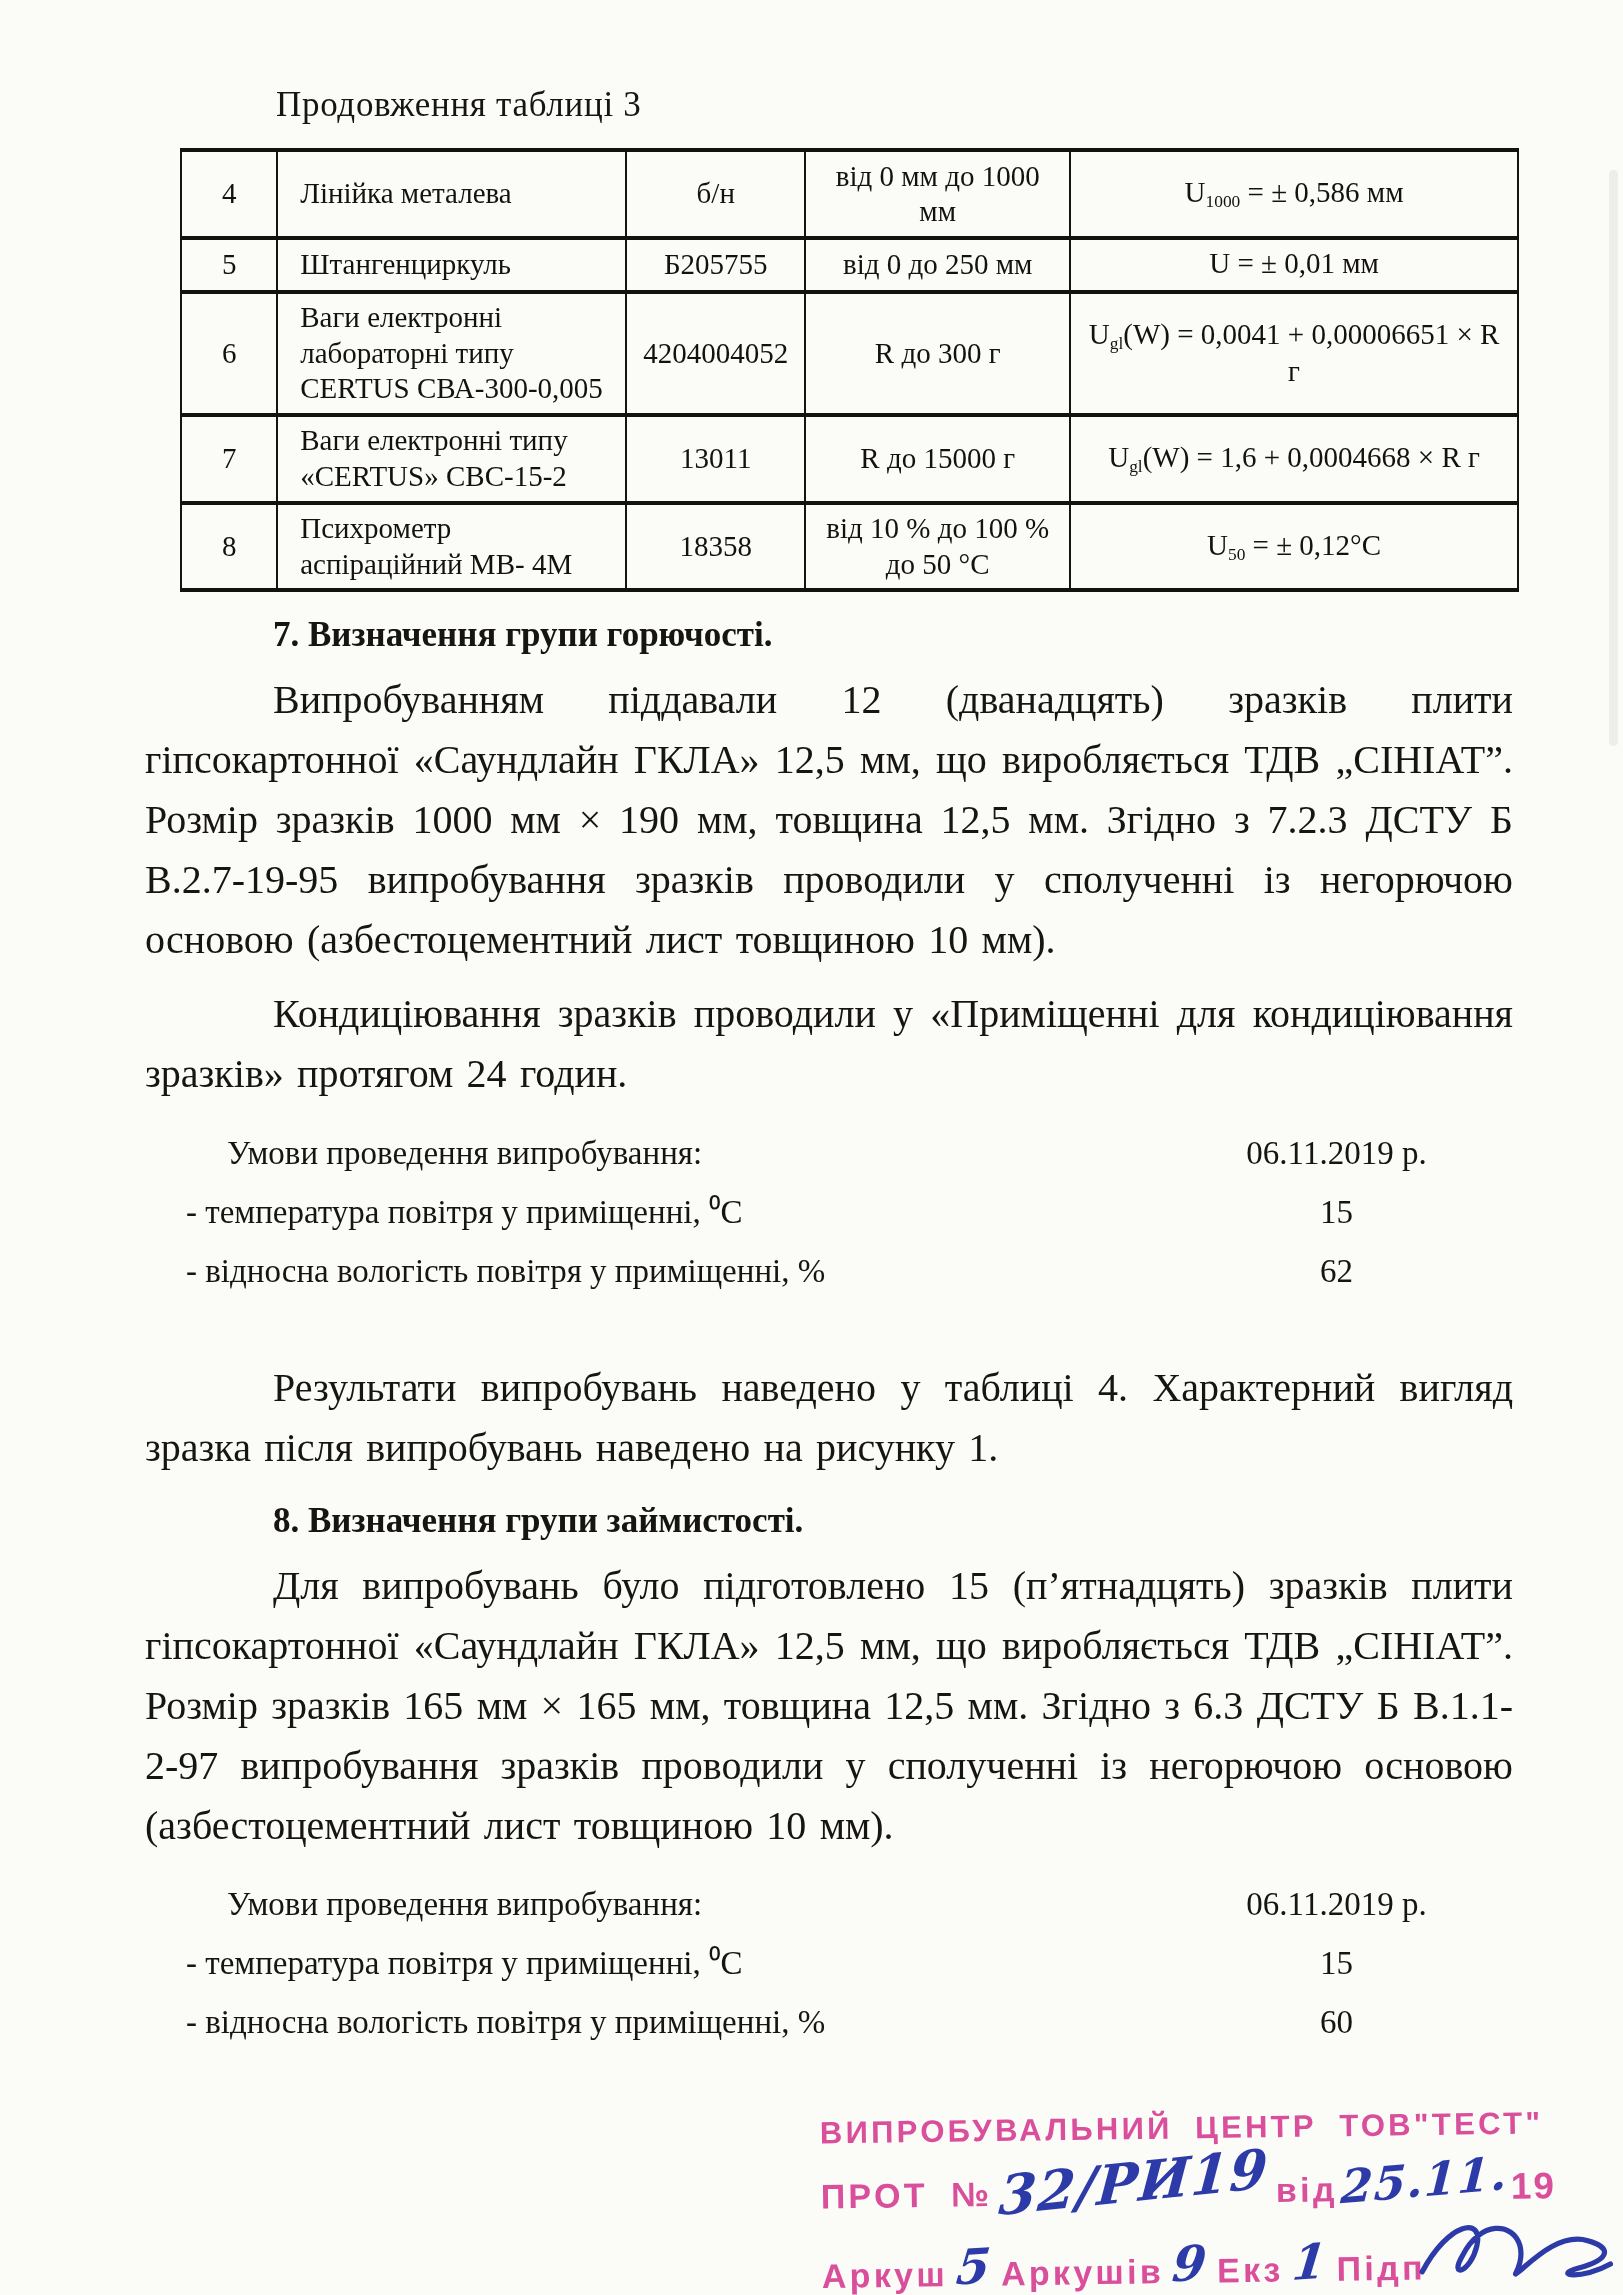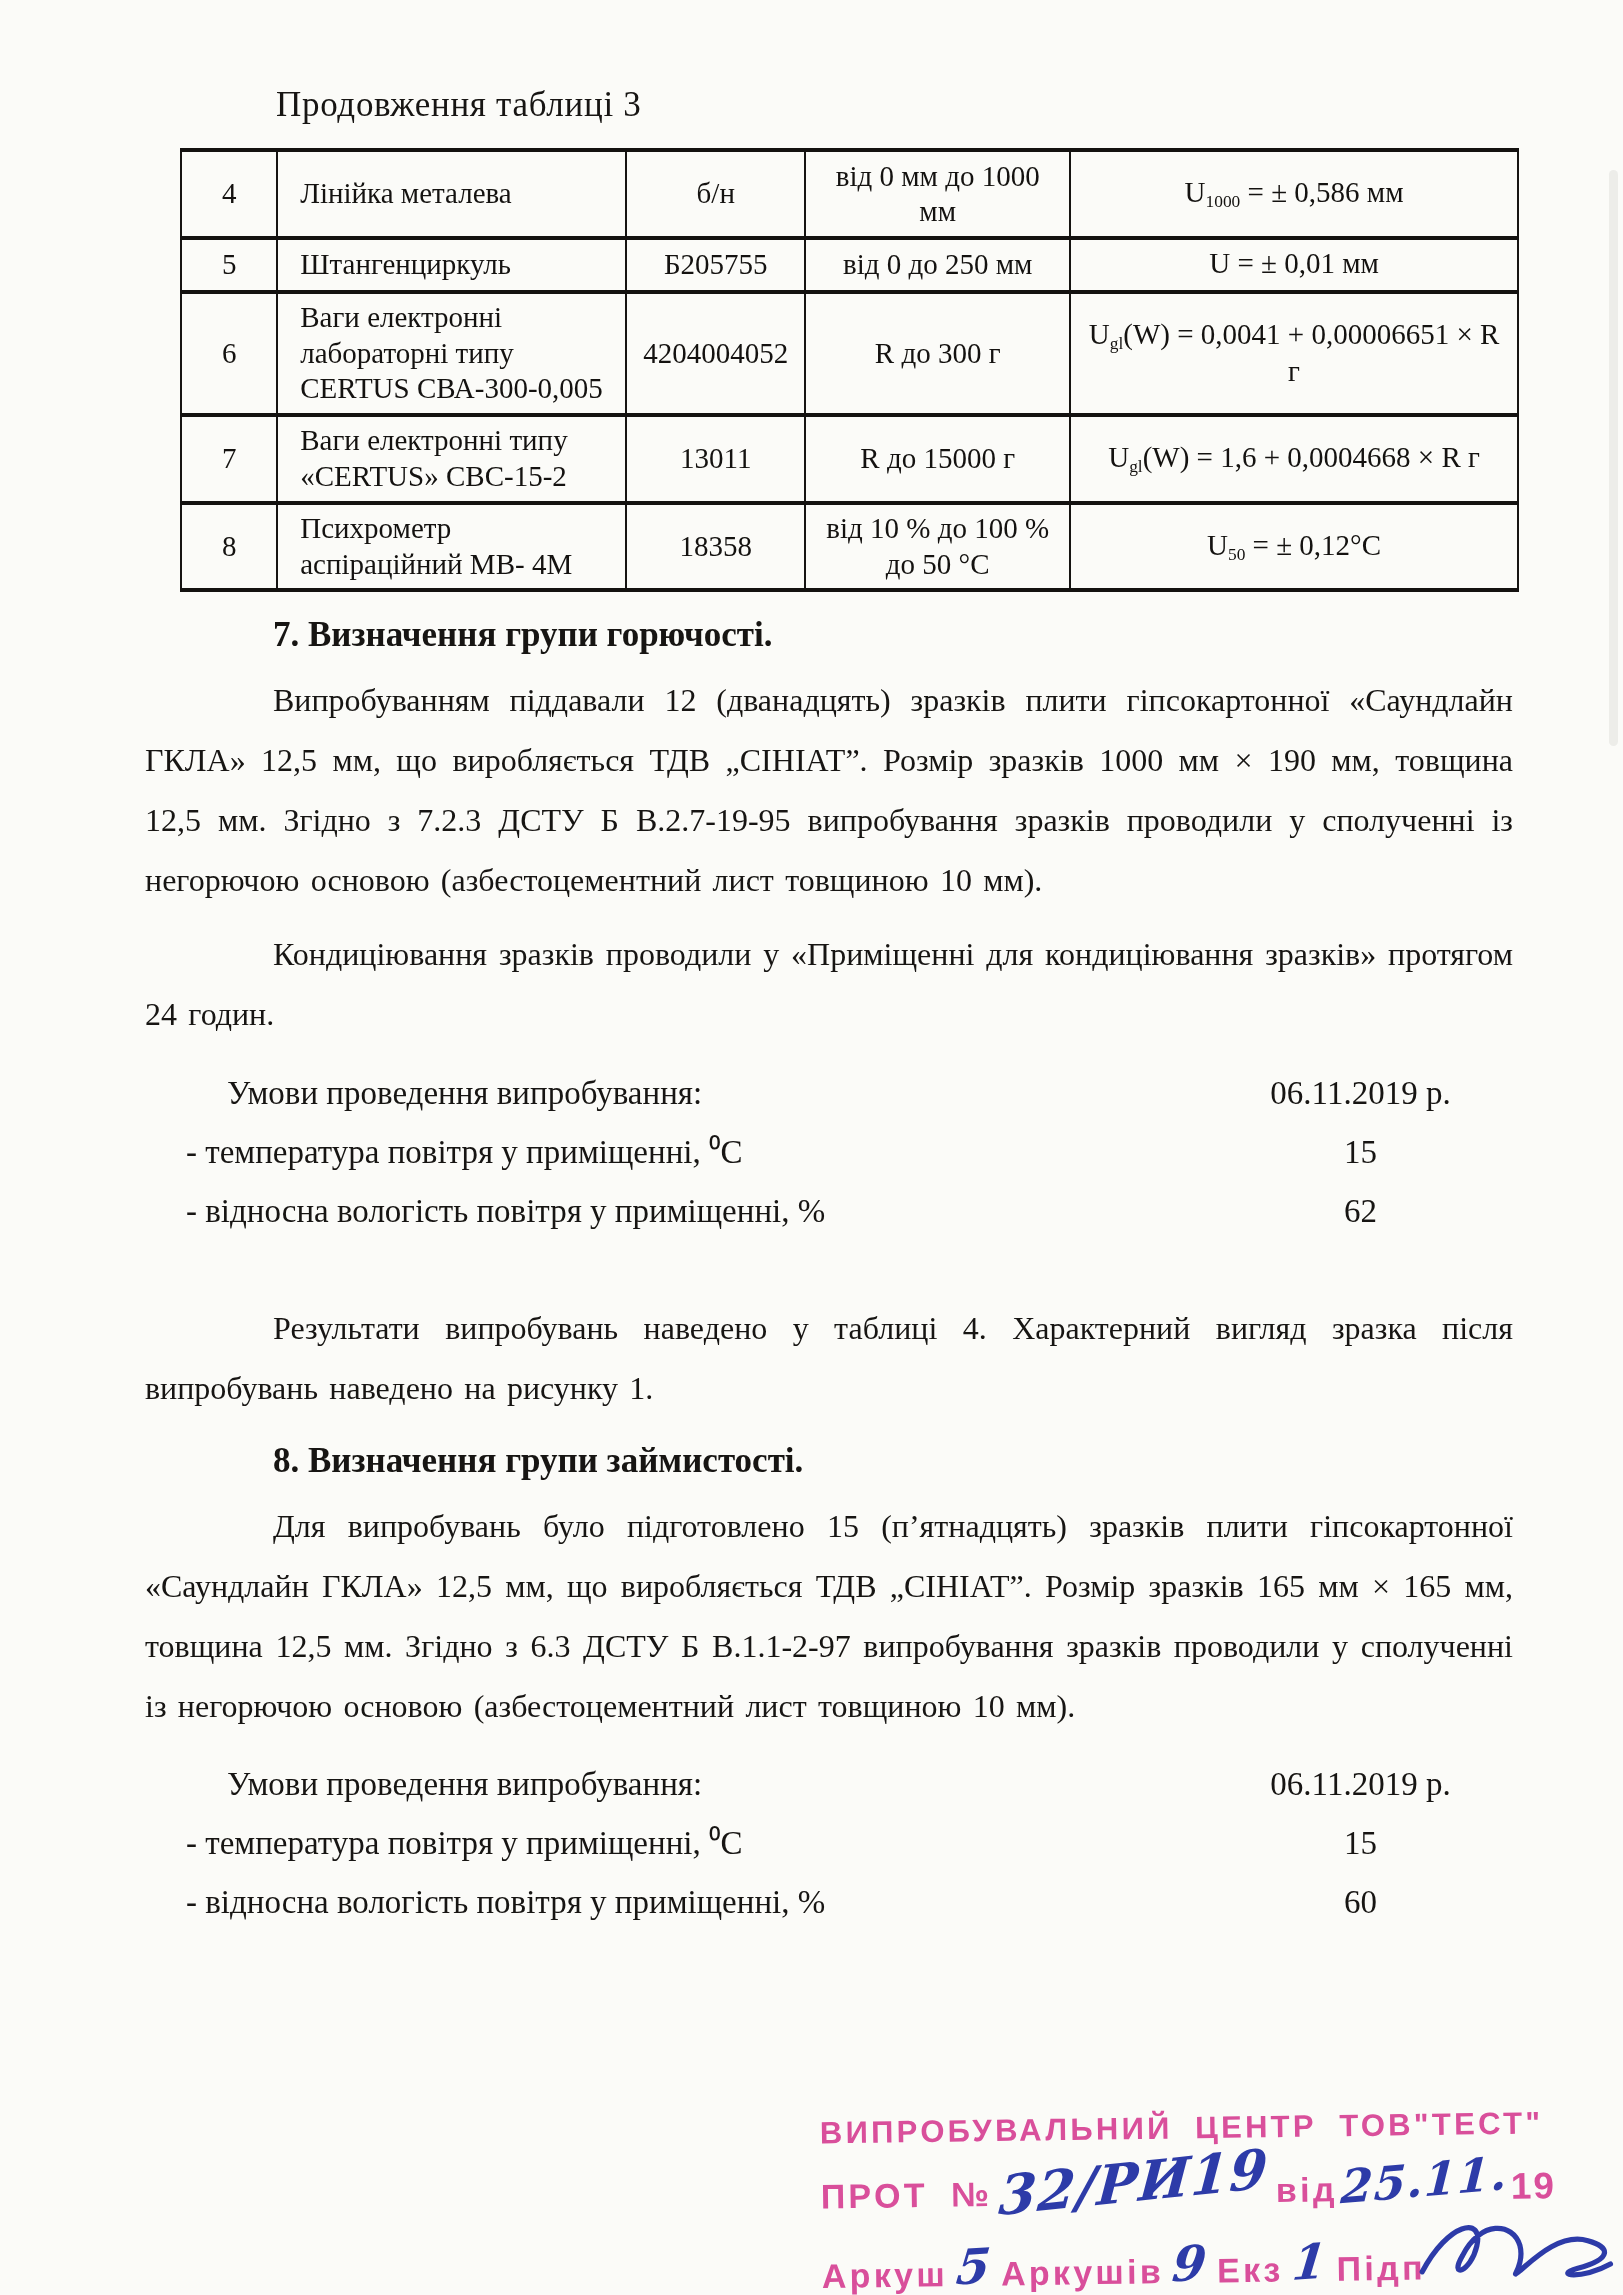--- a/index.html
+++ b/index.html
@@ -44,30 +44,30 @@
   table.instruments td.c-num{}
   col.c0{width:7.2%;} col.c1{width:26.1%;} col.c2{width:13.4%;}
   col.c3{width:19.8%;} col.c4{width:33.5%;}
   sub.u{font-size:.60em;vertical-align:-0.28em;letter-spacing:0;}
   .h-sect{
     margin:22px 0 0 0;padding-left:128px;
     font-weight:bold;font-size:35px;line-height:41px;
   }
   .para{
     margin:14.4px 0 0 0;
-    font-size:32px;line-height:60px;
+    font-size:40px;line-height:60px;
     text-align:justify;text-indent:128px;
     word-spacing:3.3px;
   }
   .cond{margin-top:19.6px;font-size:33px;}
   .cond-row{position:relative;height:59px;line-height:59px;}
   .cond-label-main{margin-left:82px;}
   .cond-label-item{margin-left:41px;margin-top:29px;}
   .cond-value{
-    position:absolute;left:1075px;width:281px;top:0;
+    position:absolute;left:1051px;width:281px;top:0;
     text-align:center;
   }
   .spacer-lg{height:43px;}
   .stamp{
     position:absolute;left:821px;top:2102px;width:779px;
     transform:rotate(-0.8deg);
     font-family:"Liberation Sans", sans-serif;
   }
   .st-line{white-space:nowrap;}
   .st-pink{

